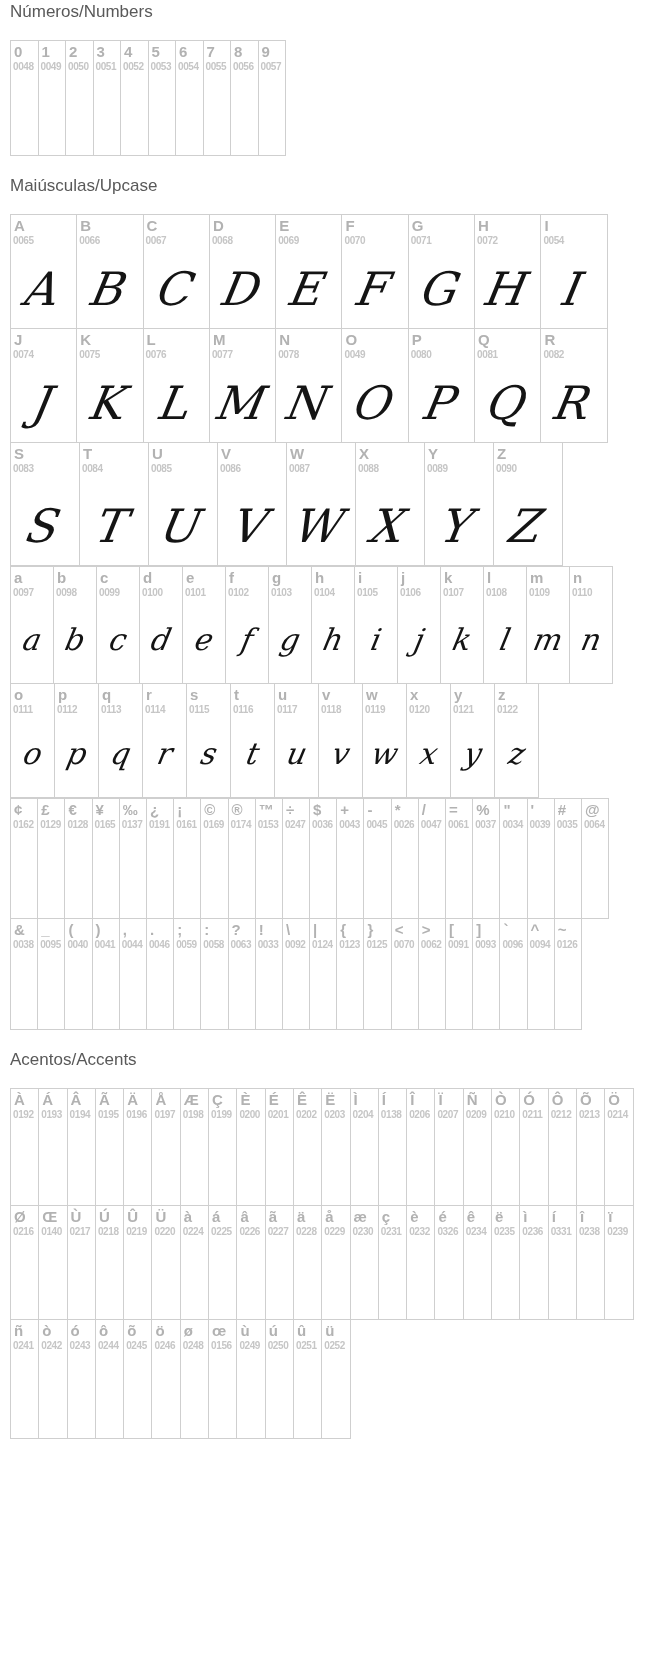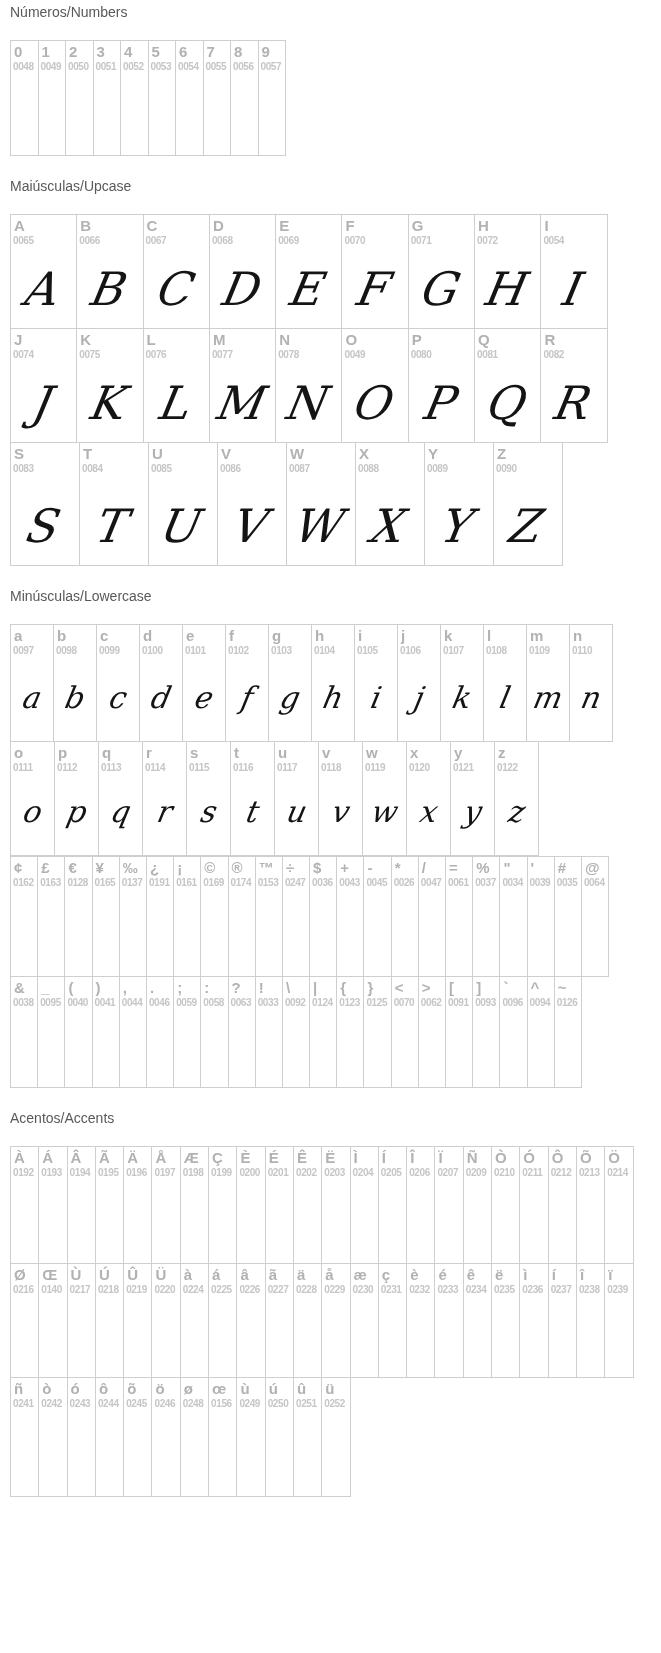--- a/index.html
+++ b/index.html
@@ -7,21 +7,21 @@
     --glyph:#141414; --border:#cfcfcf; --bg:#ffffff;
   }
   *{margin:0;padding:0;box-sizing:border-box;}
   html,body{background:var(--bg);}
   body{
     width:661px;height:1653px;overflow:hidden;
     font-family:"Liberation Sans",sans-serif;
     padding:2px 0 0 10px;
   }
   .section-title{
-    font-size:14px;line-height:20px;color:var(--title);
+    font-size:17px;line-height:20px;color:var(--title);
     margin:20px 0 18px 0;font-weight:400;
   }
   .section:first-child .section-title{margin-top:0;}
   .grid-row{display:flex;}
   .grid-row + .grid-row{margin-top:-1px;}
   .cell{
     border:1px solid var(--border);
     background:var(--bg);
     display:flex;flex-direction:column;
     overflow:hidden;flex:0 0 auto;
@@ -253,21 +253,20 @@
           <div class="cell-glyph">Y</div>
         </div>
         <div class="cell">
           <div class="cell-char">Z</div>
           <div class="cell-code">0090</div>
           <div class="cell-glyph">Z</div>
         </div>
       </div>
     </div>
     <div class="section sec-lowercase">
-      <div class="section-title">Minúsculas/Lowercase</div>
       <div class="grid-row row-1">
         <div class="cell">
           <div class="cell-char">a</div>
           <div class="cell-code">0097</div>
           <div class="cell-glyph">a</div>
         </div>
         <div class="cell">
           <div class="cell-char">b</div>
           <div class="cell-code">0098</div>
           <div class="cell-glyph">b</div>
@@ -398,21 +397,21 @@
     </div>
     <div class="section sec-symbols">
       <div class="grid-row row-1">
         <div class="cell">
           <div class="cell-char">¢</div>
           <div class="cell-code">0162</div>
           <div class="cell-glyph"></div>
         </div>
         <div class="cell">
           <div class="cell-char">£</div>
-          <div class="cell-code">0163</div>
+          <div class="cell-code">0129</div>
           <div class="cell-glyph"></div>
         </div>
         <div class="cell">
           <div class="cell-char">€</div>
           <div class="cell-code">0128</div>
           <div class="cell-glyph"></div>
         </div>
         <div class="cell">
           <div class="cell-char">¥</div>
           <div class="cell-code">0165</div>
@@ -680,21 +679,21 @@
           <div class="cell-code">0203</div>
           <div class="cell-glyph"></div>
         </div>
         <div class="cell">
           <div class="cell-char">Ì</div>
           <div class="cell-code">0204</div>
           <div class="cell-glyph"></div>
         </div>
         <div class="cell">
           <div class="cell-char">Í</div>
-          <div class="cell-code">0205</div>
+          <div class="cell-code">0138</div>
           <div class="cell-glyph"></div>
         </div>
         <div class="cell">
           <div class="cell-char">Î</div>
           <div class="cell-code">0206</div>
           <div class="cell-glyph"></div>
         </div>
         <div class="cell">
           <div class="cell-char">Ï</div>
           <div class="cell-code">0207</div>
@@ -802,41 +801,41 @@
           <div class="cell-code">0231</div>
           <div class="cell-glyph"></div>
         </div>
         <div class="cell">
           <div class="cell-char">è</div>
           <div class="cell-code">0232</div>
           <div class="cell-glyph"></div>
         </div>
         <div class="cell">
           <div class="cell-char">é</div>
-          <div class="cell-code">0233</div>
+          <div class="cell-code">0326</div>
           <div class="cell-glyph"></div>
         </div>
         <div class="cell">
           <div class="cell-char">ê</div>
           <div class="cell-code">0234</div>
           <div class="cell-glyph"></div>
         </div>
         <div class="cell">
           <div class="cell-char">ë</div>
           <div class="cell-code">0235</div>
           <div class="cell-glyph"></div>
         </div>
         <div class="cell">
           <div class="cell-char">ì</div>
           <div class="cell-code">0236</div>
           <div class="cell-glyph"></div>
         </div>
         <div class="cell">
           <div class="cell-char">í</div>
-          <div class="cell-code">0237</div>
+          <div class="cell-code">0331</div>
           <div class="cell-glyph"></div>
         </div>
         <div class="cell">
           <div class="cell-char">î</div>
           <div class="cell-code">0238</div>
           <div class="cell-glyph"></div>
         </div>
         <div class="cell">
           <div class="cell-char">ï</div>
           <div class="cell-code">0239</div>

